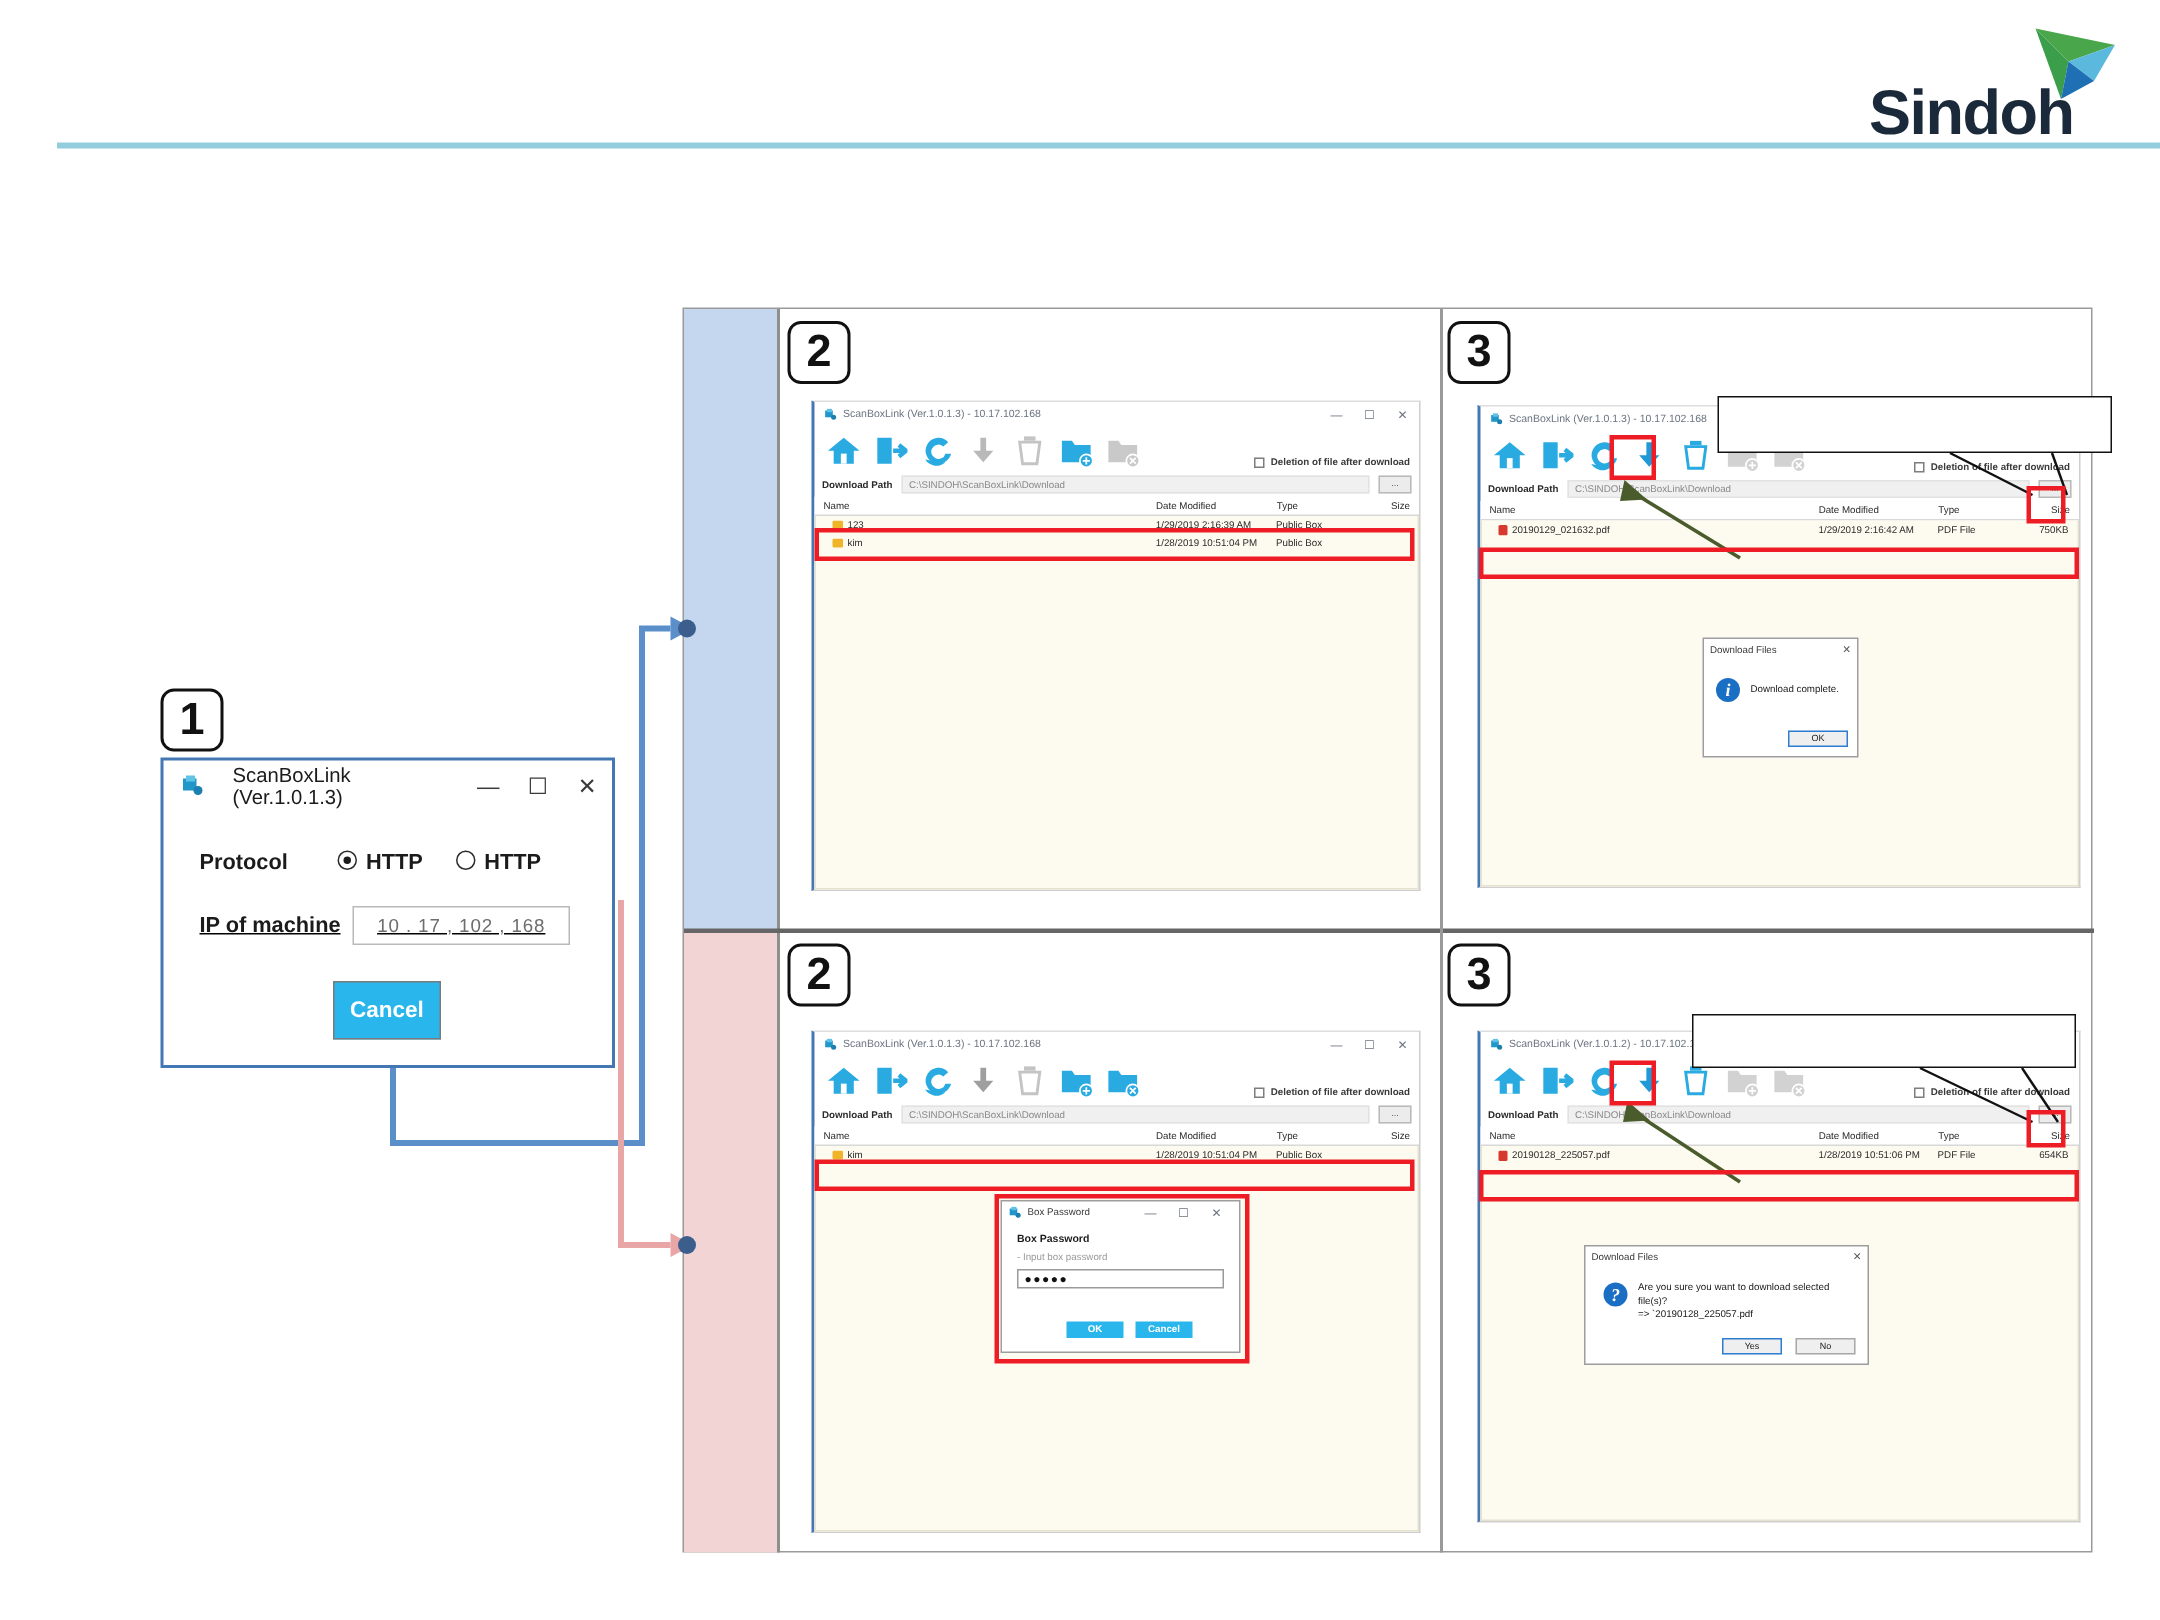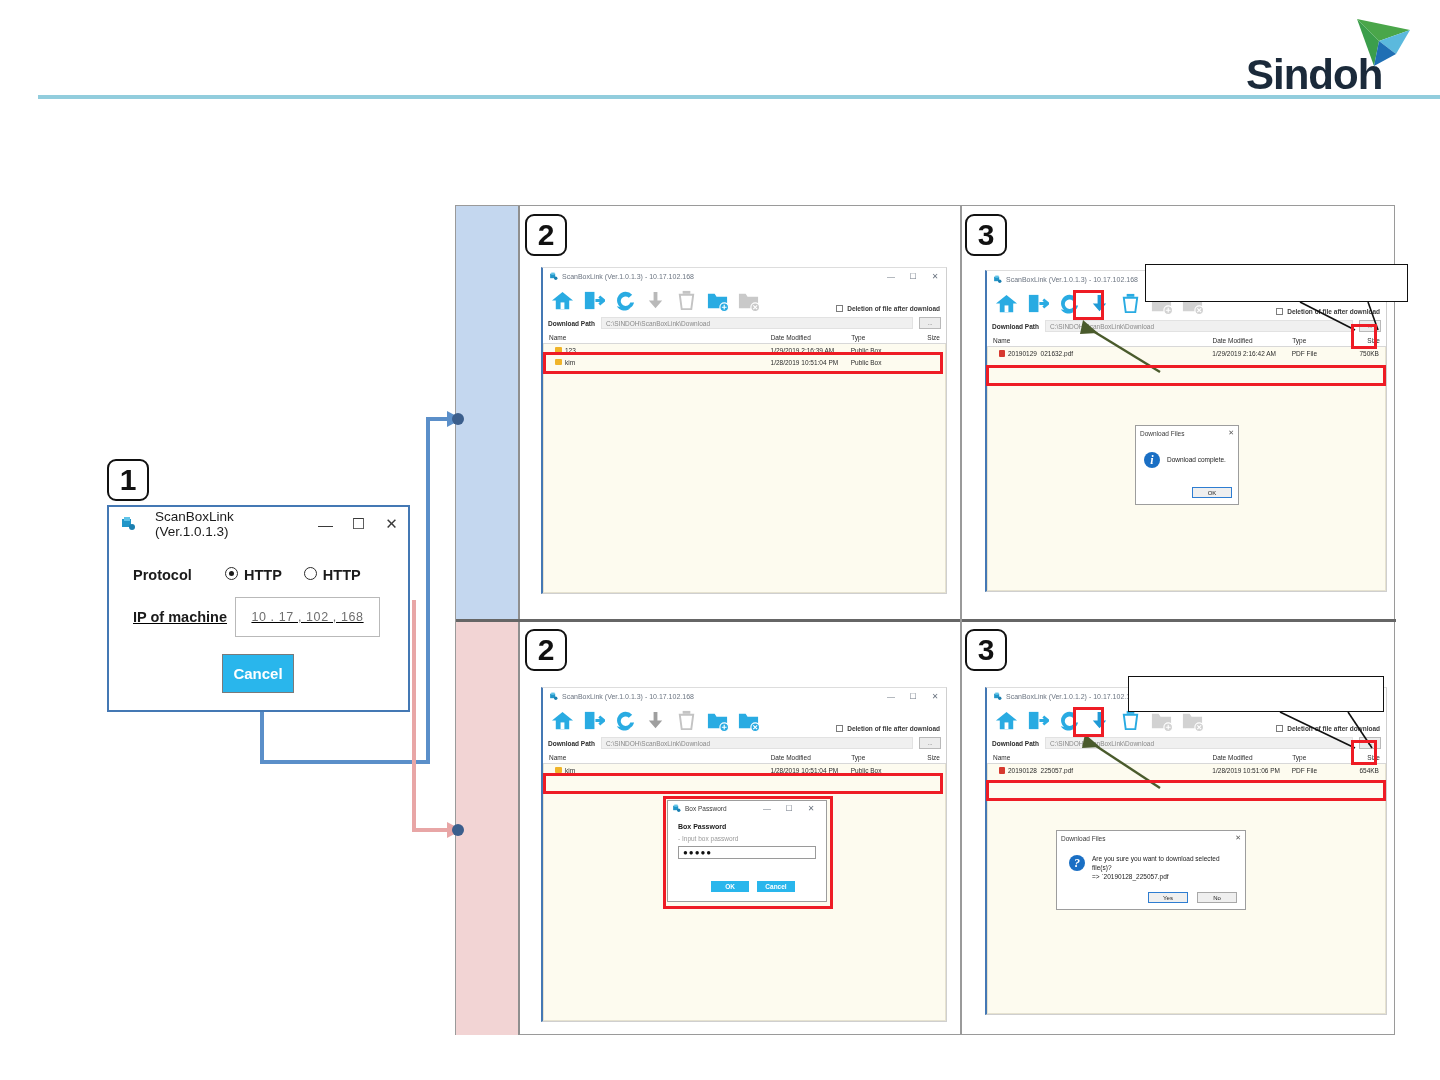--- a/index.html
+++ b/index.html
@@ -93,21 +93,21 @@
   }
   .radio.on::after{
     content:""; position:absolute; left:3px; top:3px; width:5px; height:5px;
     border-radius:50%; background:#1b1b1b;
   }
   .row-ip{
     position:absolute; left:24px; top:62px; width:270px; height:28px;
     display:flex; align-items:center;text-decoration:underline;
   }
   .ip-box{
-    margin-left:8px; width:145px; height:40px; border:1px solid #b9b9b9;
+    margin-left:8px; width:145px; height:26px; border:1px solid #b9b9b9;
     background:#fff; display:flex; align-items:center; justify-content:center;
     font-size:12.5px; color:#6e6e6e; letter-spacing:.6px;
   }
   .login-btn{
     position:absolute; left:113px; top:113px; width:72px; height:39px;
     background:#29b6ec; border:1px solid #7a7a7a;
     display:flex; align-items:center; justify-content:center;
     color:#fff; font-size:15px; font-weight:700;
   }
 

